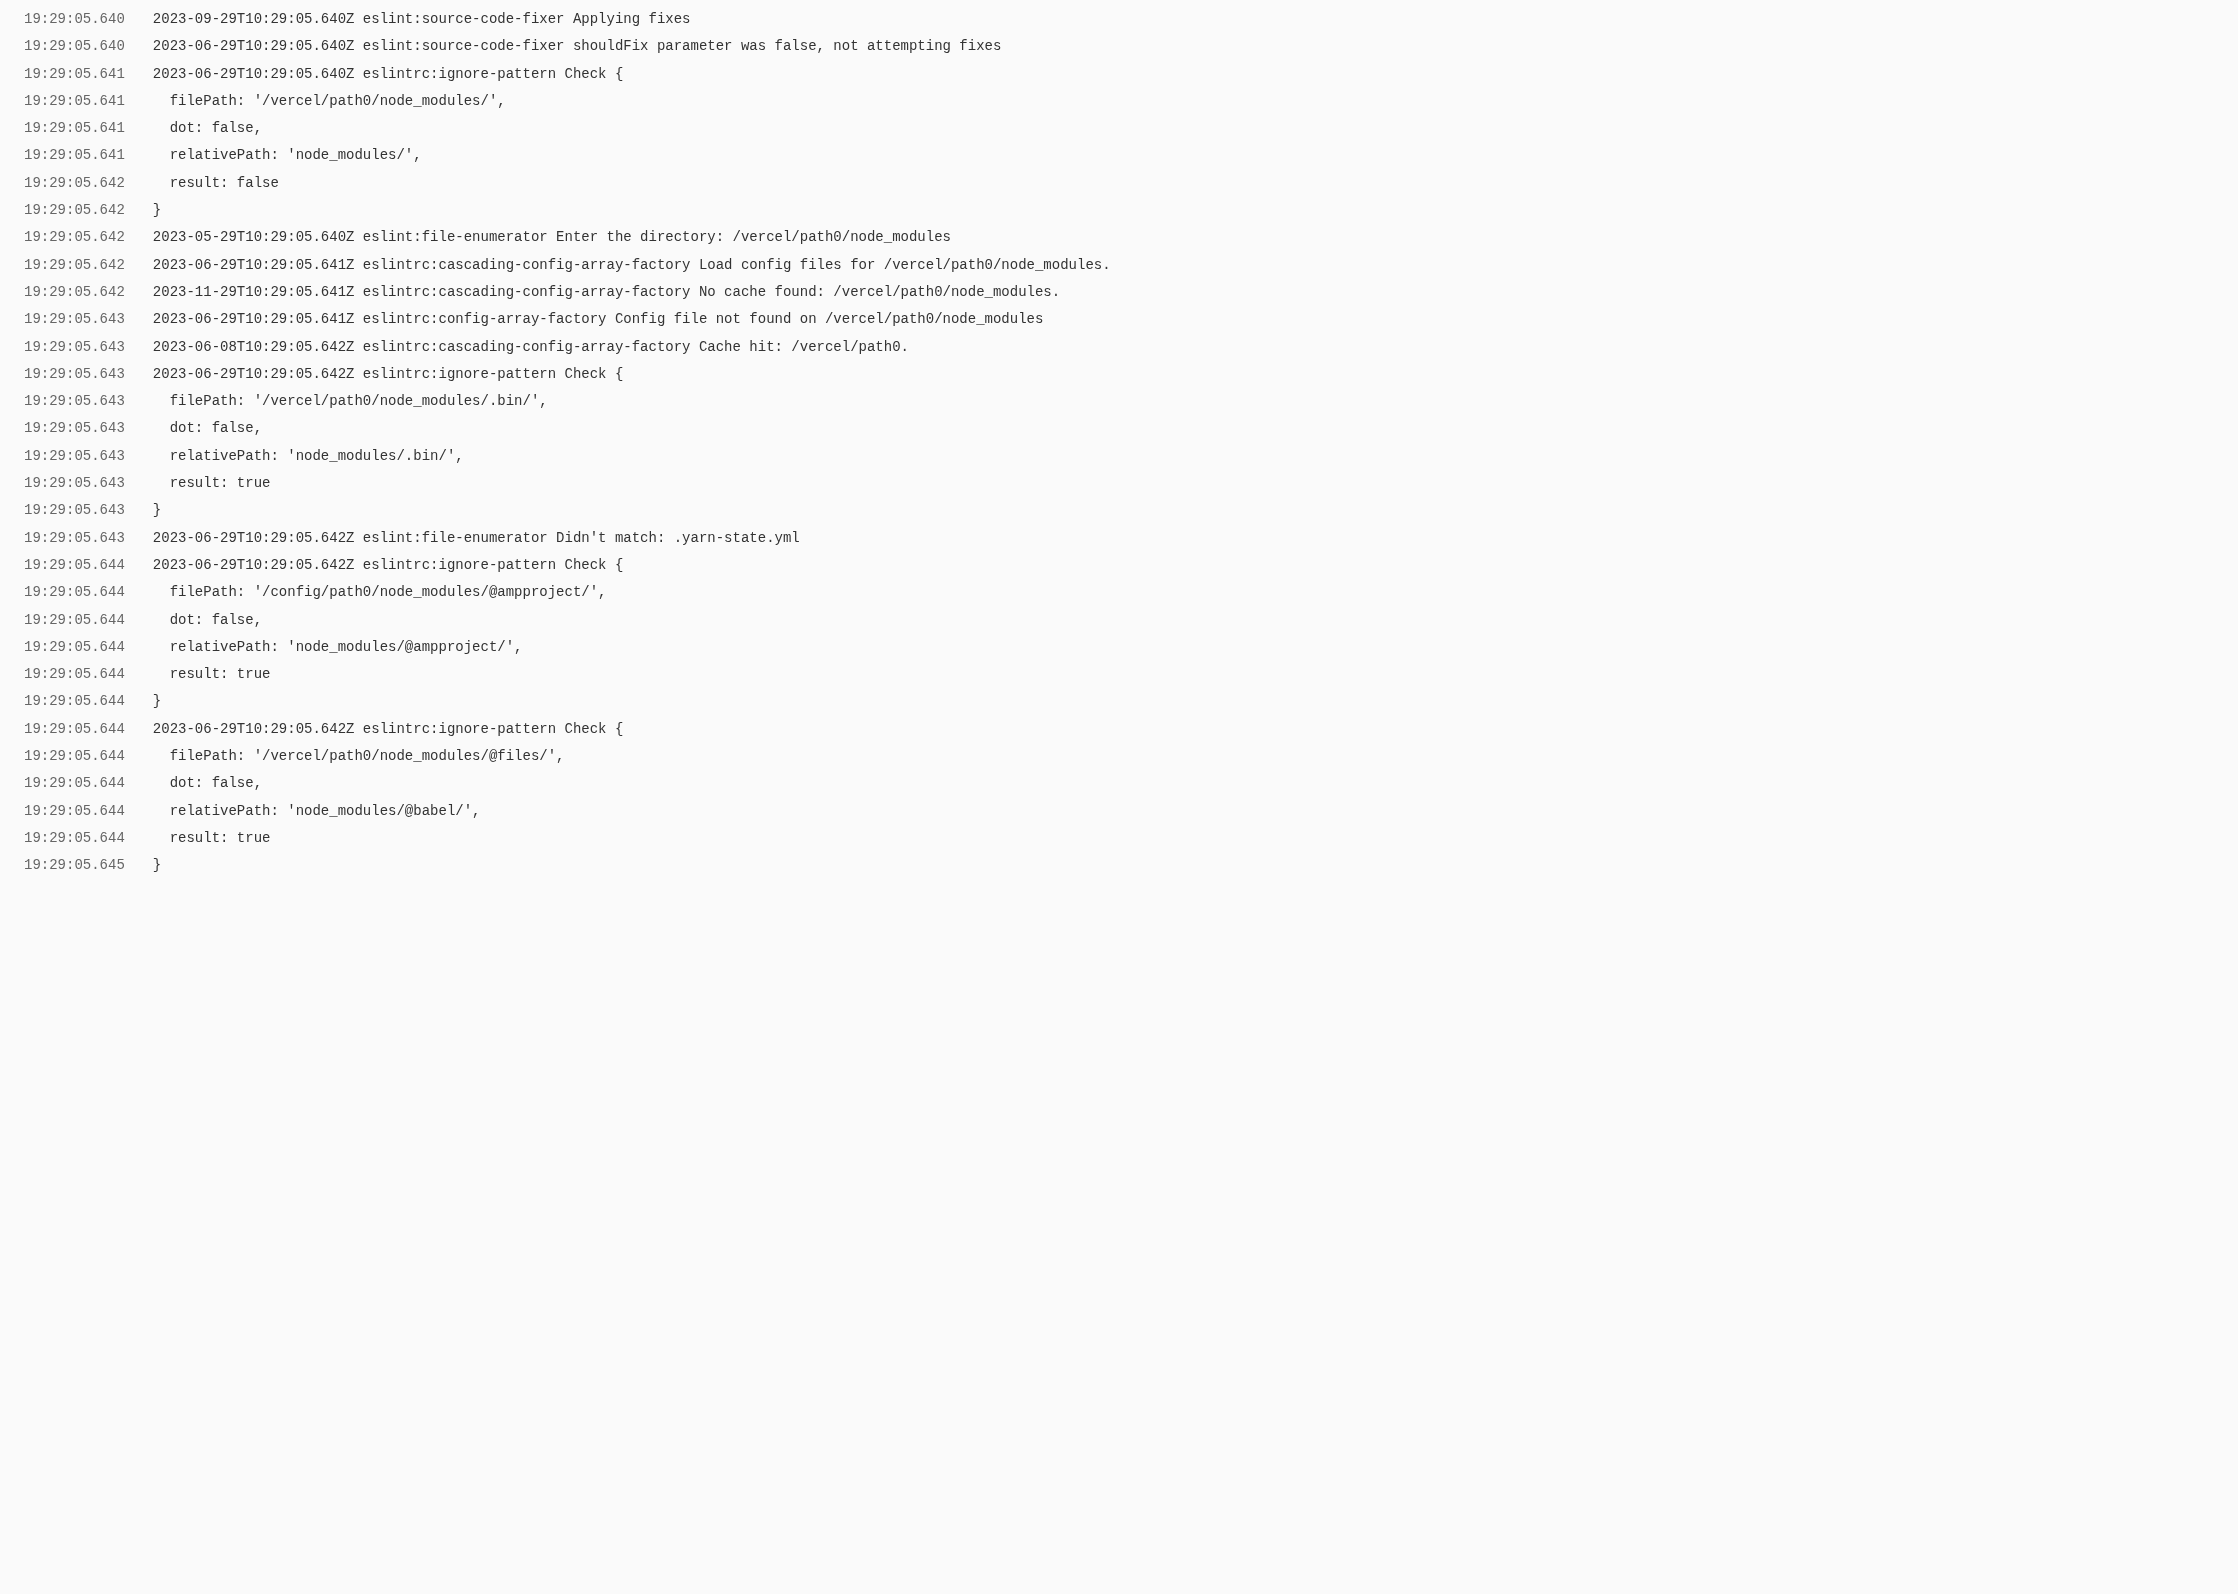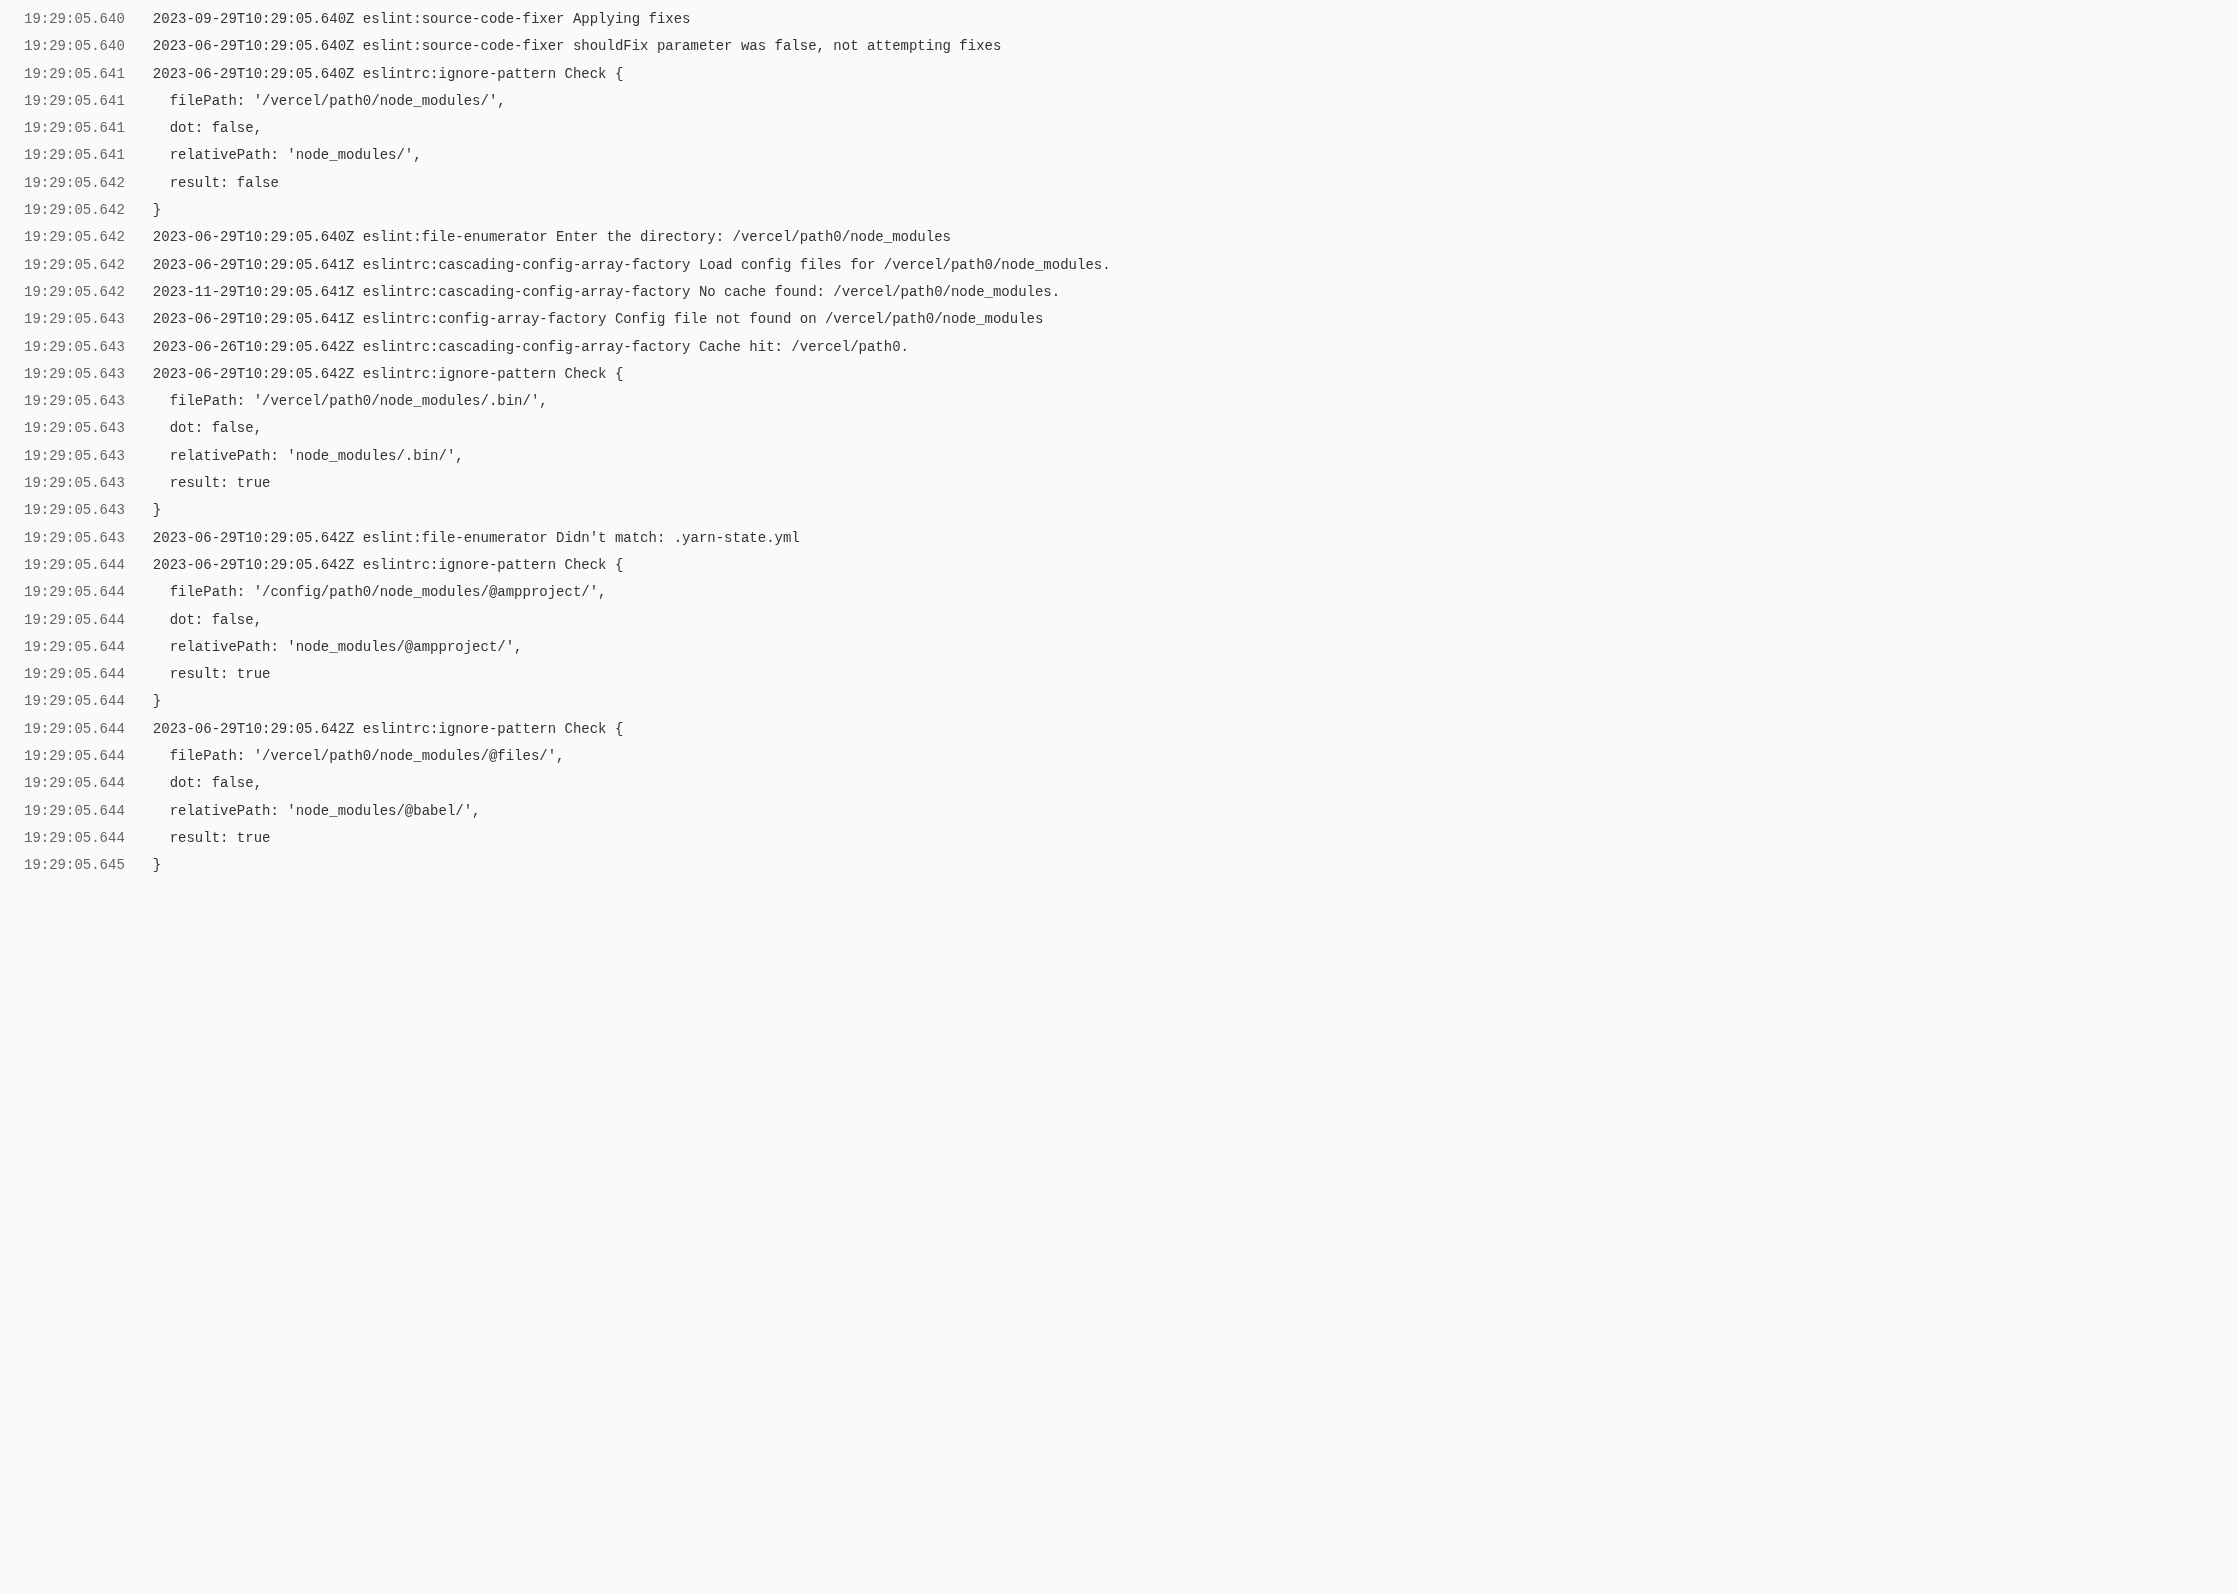--- a/index.html
+++ b/index.html
@@ -40,25 +40,25 @@
 
 <div class="log-container" id="log-root">
     <div class="log-line"><span class="timestamp">19:29:05.640</span><span class="message">2023-09-29T10:29:05.640Z eslint:source-code-fixer Applying fixes</span></div>
     <div class="log-line"><span class="timestamp">19:29:05.640</span><span class="message">2023-06-29T10:29:05.640Z eslint:source-code-fixer shouldFix parameter was false, not attempting fixes</span></div>
     <div class="log-line"><span class="timestamp">19:29:05.641</span><span class="message">2023-06-29T10:29:05.640Z eslintrc:ignore-pattern Check {</span></div>
     <div class="log-line"><span class="timestamp">19:29:05.641</span><span class="message">  filePath: '/vercel/path0/node_modules/',</span></div>
     <div class="log-line"><span class="timestamp">19:29:05.641</span><span class="message">  dot: false,</span></div>
     <div class="log-line"><span class="timestamp">19:29:05.641</span><span class="message">  relativePath: 'node_modules/',</span></div>
     <div class="log-line"><span class="timestamp">19:29:05.642</span><span class="message">  result: false</span></div>
     <div class="log-line"><span class="timestamp">19:29:05.642</span><span class="message">}</span></div>
-    <div class="log-line"><span class="timestamp">19:29:05.642</span><span class="message">2023-06-29T10:29:05.640Z eslint:file-enumerator Enter the directory: /vercel/path0/node_modules</span></div>
+    <div class="log-line"><span class="timestamp">19:29:05.642</span><span class="message">2023-05-29T10:29:05.640Z eslint:file-enumerator Enter the directory: /vercel/path0/node_modules</span></div>
     <div class="log-line"><span class="timestamp">19:29:05.642</span><span class="message">2023-06-29T10:29:05.641Z eslintrc:cascading-config-array-factory Load config files for /vercel/path0/node_modules.</span></div>
     <div class="log-line"><span class="timestamp">19:29:05.642</span><span class="message">2023-11-29T10:29:05.641Z eslintrc:cascading-config-array-factory No cache found: /vercel/path0/node_modules.</span></div>
     <div class="log-line"><span class="timestamp">19:29:05.643</span><span class="message">2023-06-29T10:29:05.641Z eslintrc:config-array-factory Config file not found on /vercel/path0/node_modules</span></div>
-    <div class="log-line"><span class="timestamp">19:29:05.643</span><span class="message">2023-06-26T10:29:05.642Z eslintrc:cascading-config-array-factory Cache hit: /vercel/path0.</span></div>
+    <div class="log-line"><span class="timestamp">19:29:05.643</span><span class="message">2023-06-08T10:29:05.642Z eslintrc:cascading-config-array-factory Cache hit: /vercel/path0.</span></div>
     <div class="log-line"><span class="timestamp">19:29:05.643</span><span class="message">2023-06-29T10:29:05.642Z eslintrc:ignore-pattern Check {</span></div>
     <div class="log-line"><span class="timestamp">19:29:05.643</span><span class="message">  filePath: '/vercel/path0/node_modules/.bin/',</span></div>
     <div class="log-line"><span class="timestamp">19:29:05.643</span><span class="message">  dot: false,</span></div>
     <div class="log-line"><span class="timestamp">19:29:05.643</span><span class="message">  relativePath: 'node_modules/.bin/',</span></div>
     <div class="log-line"><span class="timestamp">19:29:05.643</span><span class="message">  result: true</span></div>
     <div class="log-line"><span class="timestamp">19:29:05.643</span><span class="message">}</span></div>
     <div class="log-line"><span class="timestamp">19:29:05.643</span><span class="message">2023-06-29T10:29:05.642Z eslint:file-enumerator Didn't match: .yarn-state.yml</span></div>
     <div class="log-line"><span class="timestamp">19:29:05.644</span><span class="message">2023-06-29T10:29:05.642Z eslintrc:ignore-pattern Check {</span></div>
     <div class="log-line"><span class="timestamp">19:29:05.644</span><span class="message">  filePath: '/config/path0/node_modules/@ampproject/',</span></div>
     <div class="log-line"><span class="timestamp">19:29:05.644</span><span class="message">  dot: false,</span></div>

